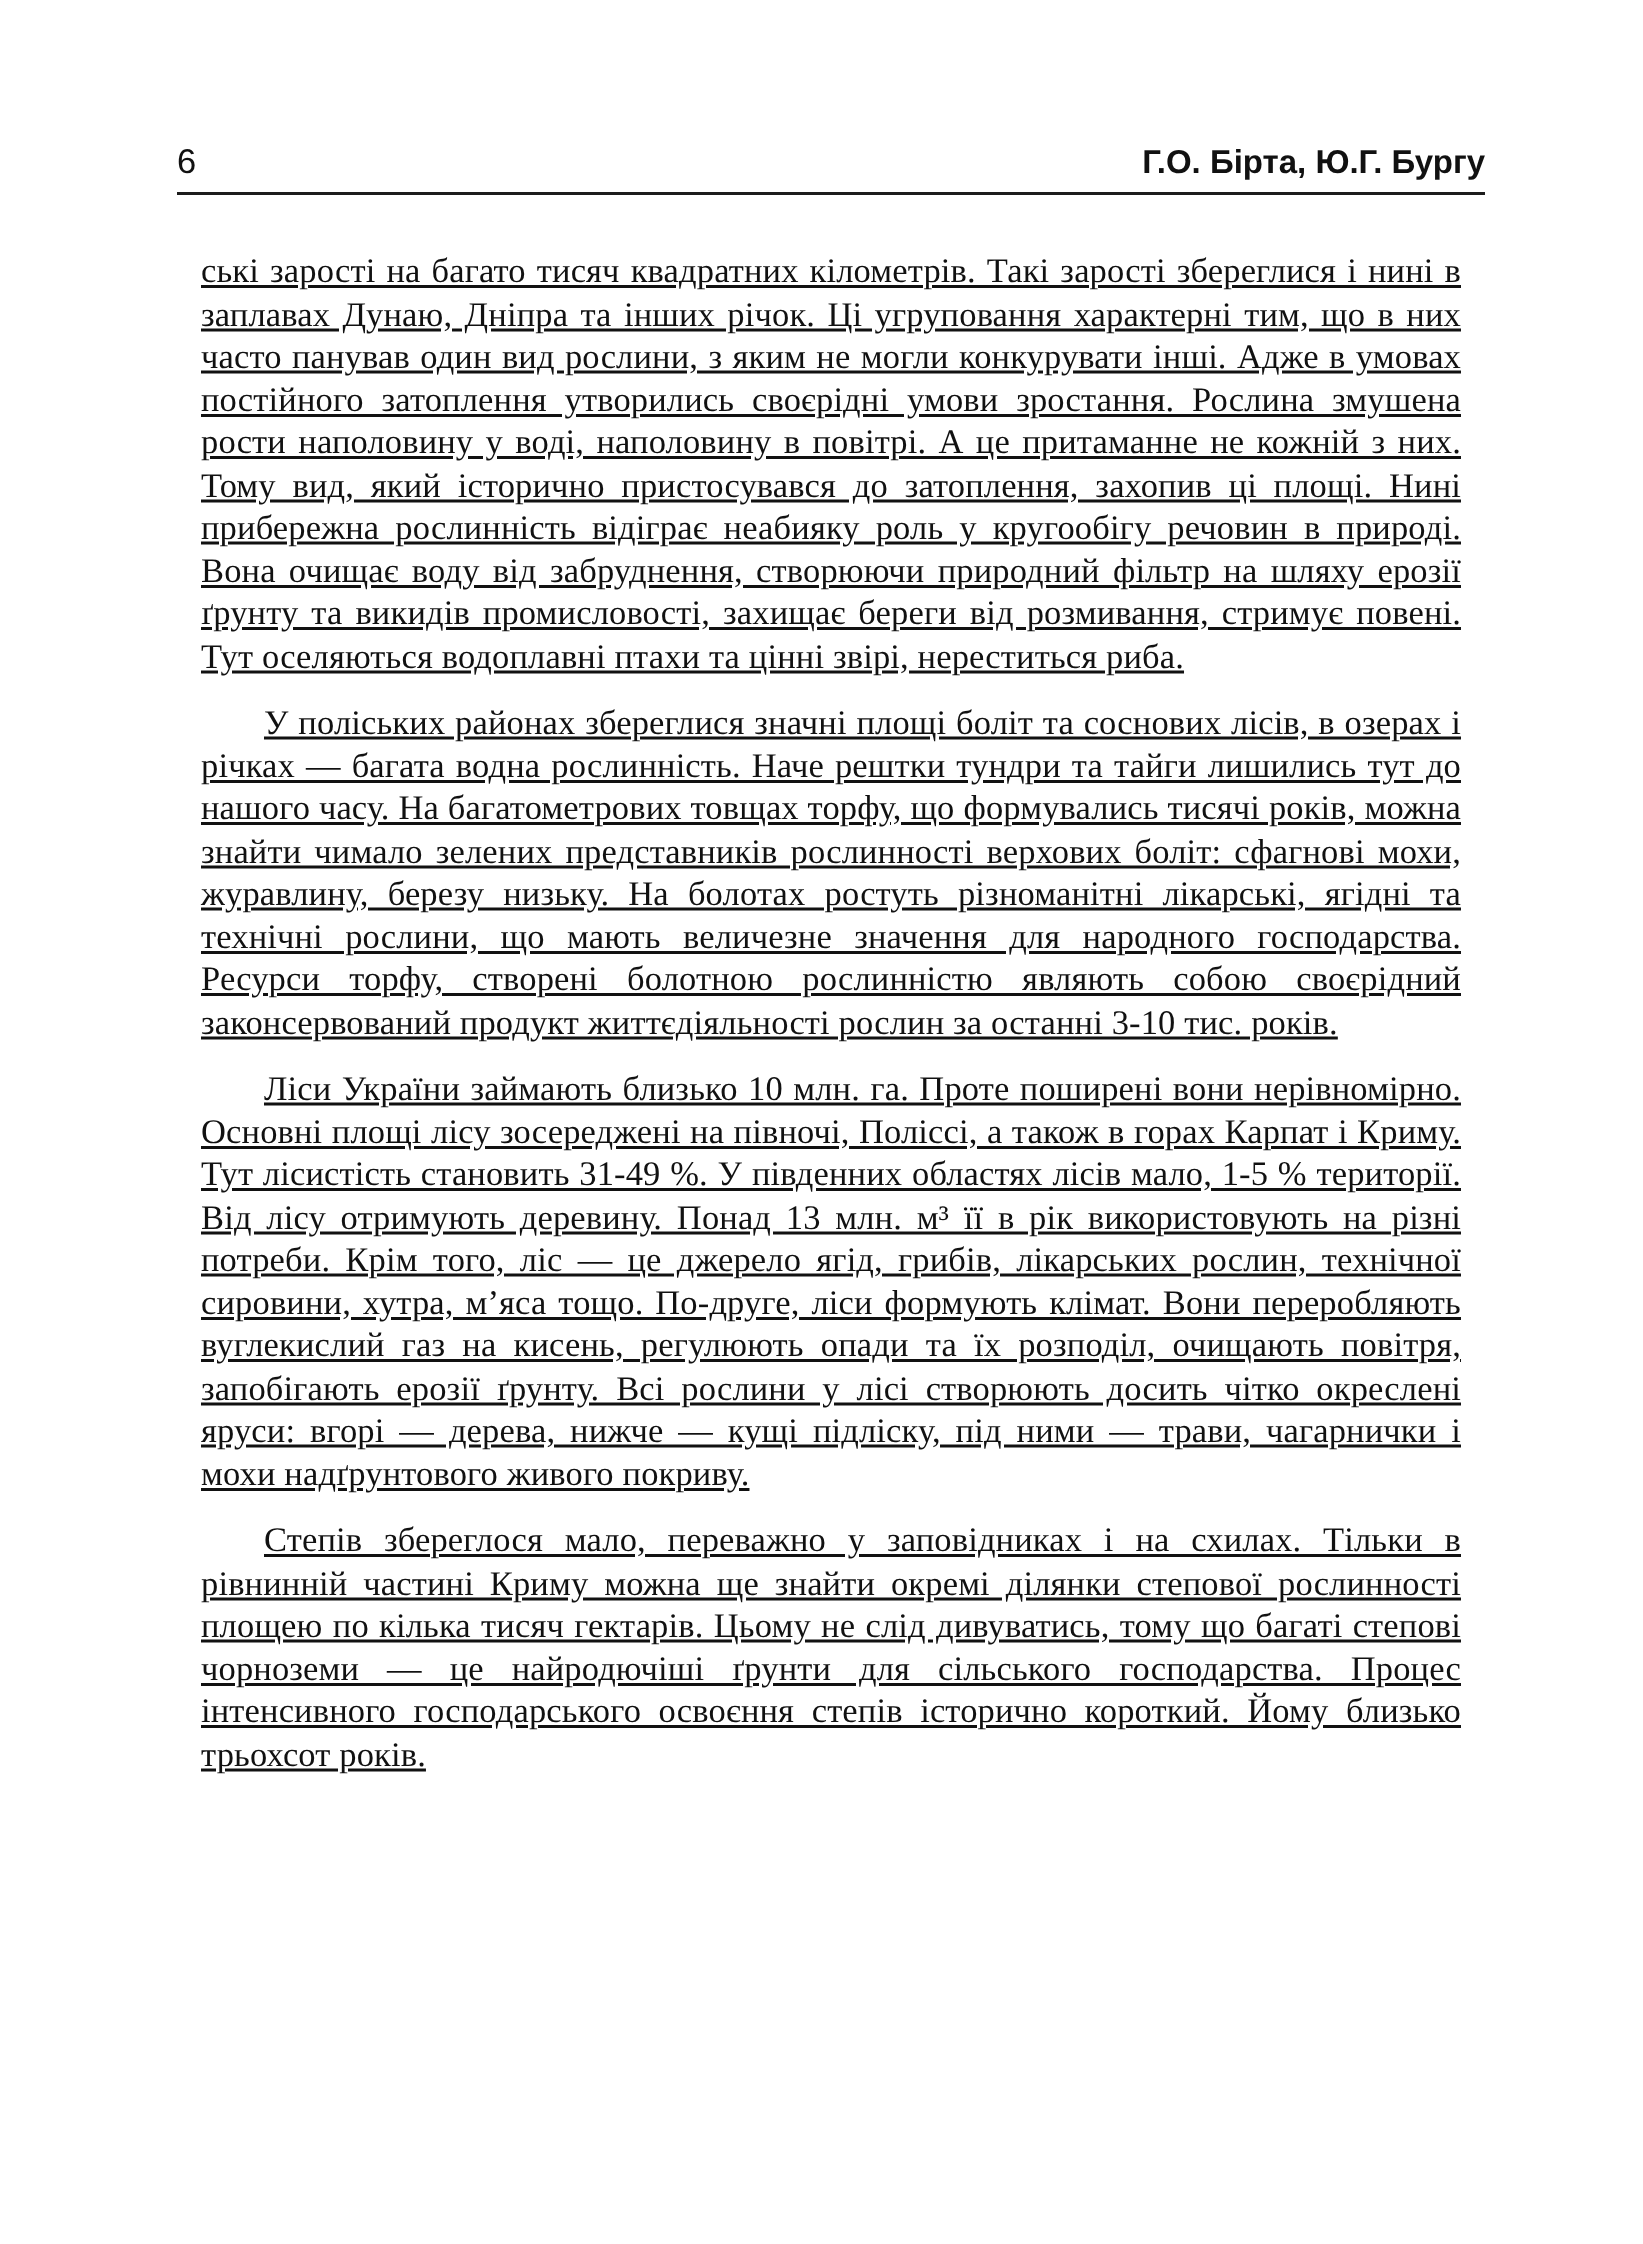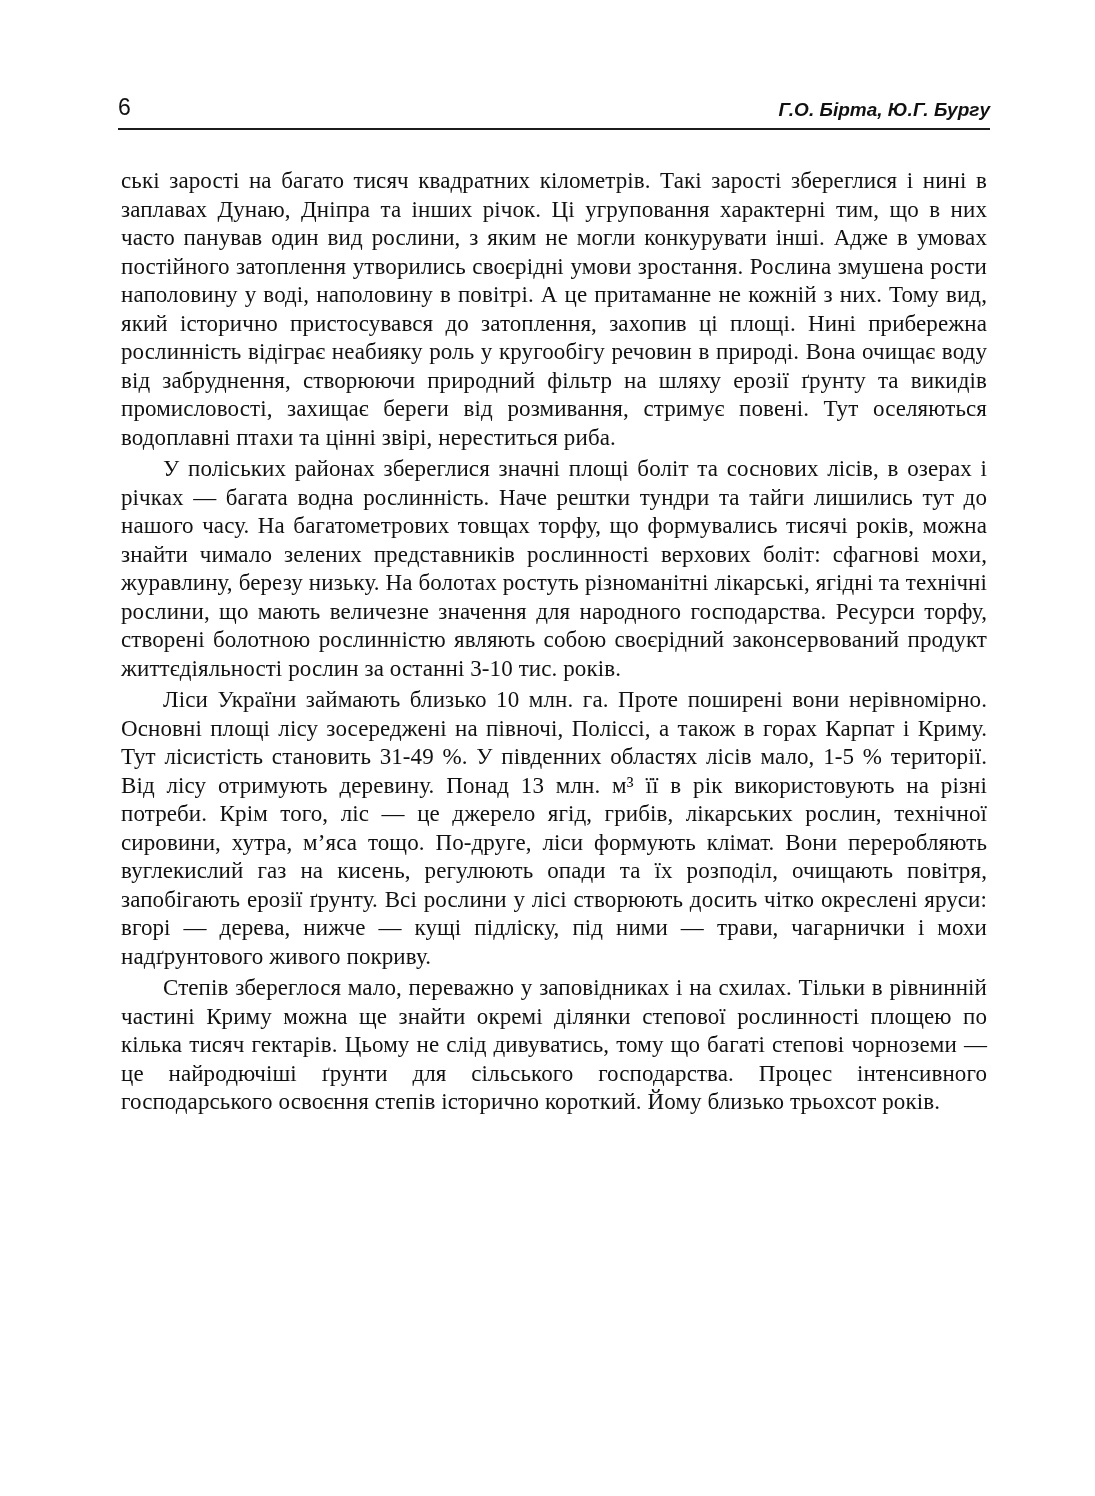--- a/index.html
+++ b/index.html
@@ -26,35 +26,35 @@
     padding-bottom: 9px;
     font-family: "Liberation Sans", sans-serif;
   }
   .page-number {
     font-size: 23px;
     font-weight: normal;
     font-style: normal;
     line-height: 1;
   }
   .running-header {
-    font-size: 19px;
+    font-size: 22px;
     font-weight: bold;
-    font-style: italic;
     line-height: 1;
   }
   .body-text {
     margin-top: 37px;
     font-size: 23px;
     line-height: 28.5px;
     text-align: justify;
     letter-spacing: 0.1px;
   }
   .body-text p {
-    margin: 3px;
+    margin: 16px;
     padding: 0;
+    text-decoration: underline;
   }
   .body-text p.indent {
     text-indent: 42px;
   }
 </style>
 </head>
 <body>
 
 <div class="page">
 

